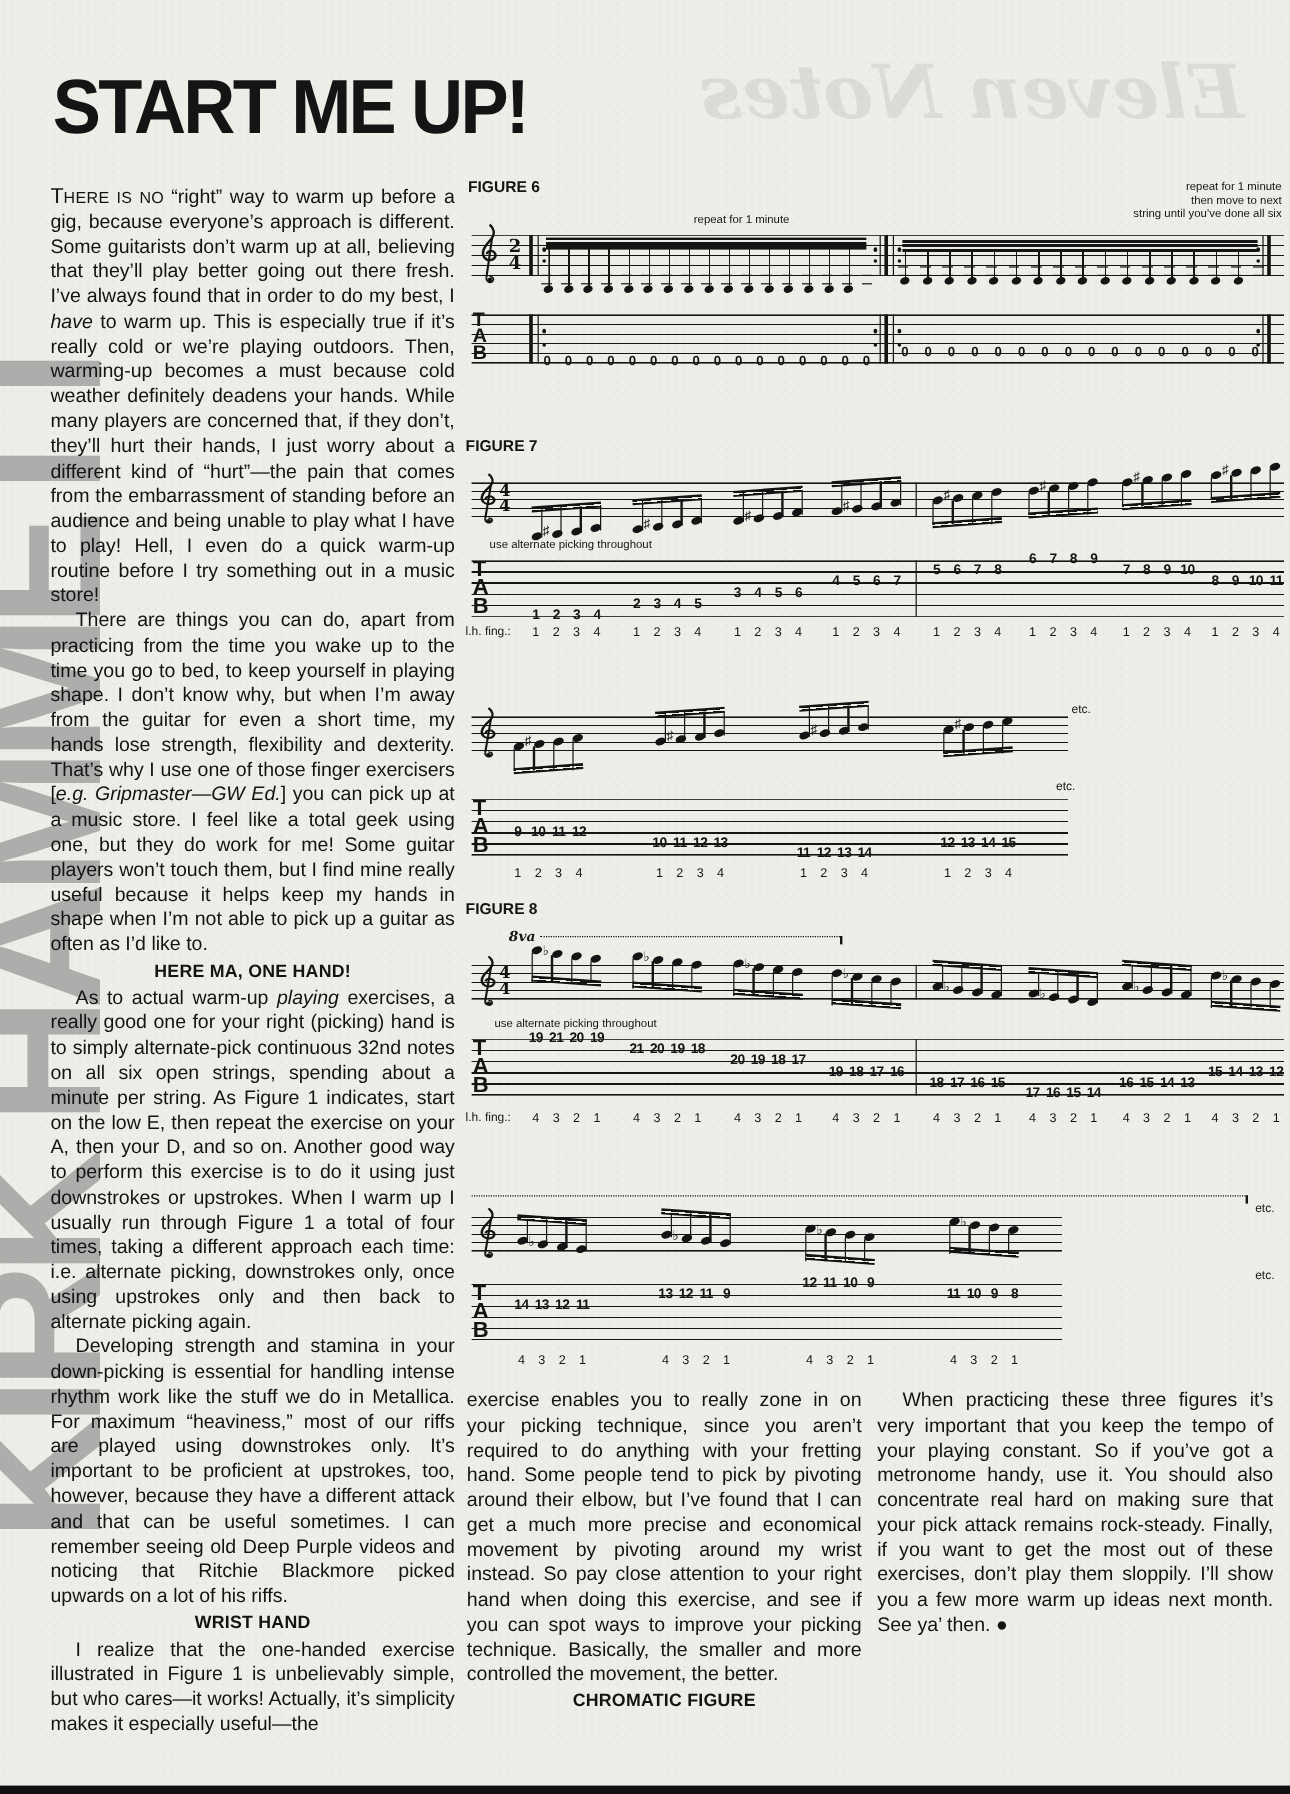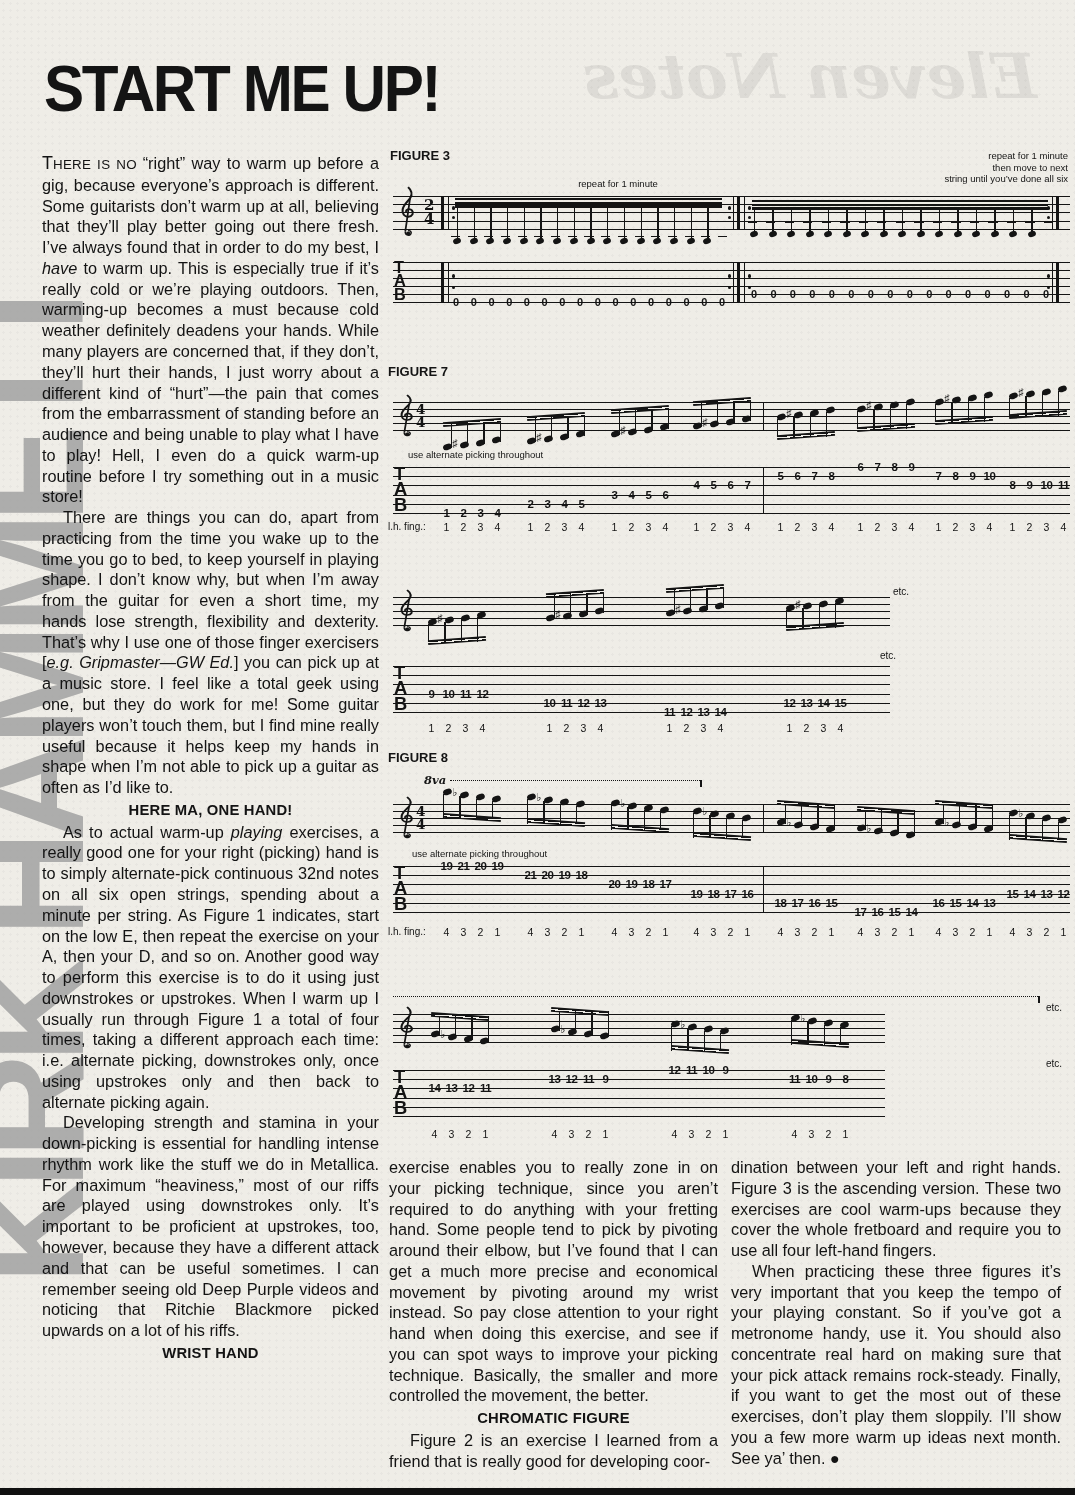--- a/index.html
+++ b/index.html
@@ -38,32 +38,31 @@
   <div class="watermark">KIRK HAMMETT</div>
   <div class="ghost">Eleven Notes</div>
   <h1 class="title">START ME UP!</h1>
   <div class="col" id="col1">
       <p class="noind"><span class="cap">T</span><span class="lead">HERE IS NO </span><span>“right” way to warm up before a gig, because everyone’s approach is different. Some guitarists don’t warm up at all, believing that they’ll play better going out there fresh. I’ve always found that in order to do my best, I </span><span class="it">have</span><span> to warm up. This is especially true if it’s really cold or we’re playing outdoors. Then, warming-up becomes a must because cold weather definitely deadens your hands. While many players are concerned that, if they don’t, they’ll hurt their hands, I just worry about a different kind of “hurt”—the pain that comes from the embarrassment of standing before an audience and being unable to play what I have to play!  Hell, I even do a quick warm-up routine before I try something out in a music store!</span></p>
       <p><span>There are things you can do, apart from practicing from the time you wake up to the time you go to bed, to keep yourself in playing shape. I don’t know why, but when I’m away from the guitar for even a short time, my hands lose strength, flexibility and dexterity. That’s why I use one of those finger exercisers [</span><span class="it">e.g. Gripmaster</span><span>—</span><span class="it">GW Ed.</span><span>] you can pick up at a music store. I feel like a total geek using one, but they do work for me! Some guitar players won’t touch them, but I find mine really useful because it helps keep my hands in shape when I’m not able to pick up a guitar as often as I’d like to.</span></p>
       <div class="xhead">HERE MA, ONE HAND!</div>
       <p><span>As to actual warm-up </span><span class="it">playing</span><span> exercises, a really good one for your right (picking) hand is to simply alternate-pick continuous 32nd notes on all six open strings, spending about a minute per string. As Figure 1 indicates, start on the low E, then repeat the exercise on your A, then your D, and so on. Another good way to perform this exercise is to do it using just downstrokes or upstrokes. When I warm up I usually run through Figure 1 a total of four times, taking a different approach each time: i.e. alternate picking, downstrokes only, once using upstrokes only and then back to alternate picking again.</span></p>
       <p><span>Developing strength and stamina in your down-picking is essential for handling intense rhythm work like the stuff we do in Metallica. For maximum “heaviness,” most of our riffs are played using downstrokes only. It’s important to be proficient at upstrokes, too, however, because they have a different attack and that can be useful sometimes. I can remember seeing old Deep Purple videos and noticing that Ritchie Blackmore picked upwards on a lot of his riffs.</span></p>
       <div class="xhead">WRIST HAND</div>
+      <p><span>I realize that the one-handed exercise illustrated in Figure 1 is unbelievably simple, but who cares—it works! Actually, it’s simplicity makes it especially useful—the</span></p>
     </div>
   <div class="col" id="col2">
       <p class="noind"><span>exercise enables you to really zone in on your picking technique, since you aren’t required to do anything with your fretting hand. Some people tend to pick by pivoting around their elbow, but I’ve found that I can get a much more precise and economical movement by pivoting around my wrist instead. So pay close attention to your right hand when doing this exercise, and see if you can spot ways to improve your picking technique. Basically, the smaller and more controlled the movement, the better.</span></p>
       <div class="xhead">CHROMATIC FIGURE</div>
-      <p><span>Figure 2 is an exercise I learned from a friend that is really good for developing coor-</span></p>
     </div>
   <div class="col" id="col3">
-      <p class="noind"><span>dination between your left and right hands. Figure 3 is the ascending version. These two exercises are cool warm-ups because they cover the whole fretboard and require you to use all four left-hand fingers.</span></p>
       <p><span>When practicing these three figures it’s very important that you keep the tempo of your playing constant. So if you’ve got a metronome handy, use it. You should also concentrate real hard on making sure that your pick attack remains rock-steady. Finally, if you want to get the most out of these exercises, don’t play them sloppily. I’ll show you a few more warm up ideas next month. See ya’ then. ●</span></p>
     </div>
   <div id="figures">
-      <div style="position: absolute; left: 390px; top: 148px; font-size: 13px; font-weight: 800;">FIGURE 3</div>
+      <div style="position: absolute; left: 390px; top: 148px; font-size: 13px; font-weight: 800;">FIGURE 6</div>
       <div style="position: absolute; left: 618px; top: 178px; font-size: 9.5px; transform: translateX(-50%);">repeat for 1 minute</div>
       <div style="position: absolute; left: 866px; top: 150px; font-size: 9.5px; width: 202px; line-height: 11.5px; text-align: right; white-space: pre-line;">repeat for 1 minute
 then move to next
 string until you’ve done all six</div>
       <div style="position: absolute; left: 393px; top: 196px; width: 677px; height: 33.8px; background-image: repeating-linear-gradient(rgb(20, 20, 20) 0px, rgb(20, 20, 20) 1px, transparent 1px, transparent 8.2px);"></div>
       <div style="position: absolute; left: 394px; top: 186px; width: 22px; height: 52px;"><svg width="22" height="52" viewBox="0 0 20 52" preserveAspectRatio="none">
           <path d="M12.8 1.2 C16 4.4 16.8 8.6 14.6 12.2 C12.5 15.6 8.8 18.6 7.9 23.2 C7 27.8 9.7 31 13.1 30.8 C16.7 30.6 18.3 26.8 16.3 24.4 C14.5 22.2 11 23 10.7 25.8" fill="none" stroke="#141414" stroke-width="1.9"></path>
           <path d="M14.6 12.2 C13.4 22 11.8 34 10.3 45.2" fill="none" stroke="#141414" stroke-width="1.6"></path>
           <path d="M10.3 45.2 C9.9 49 13.6 50.4 15.2 48.1 C16.4 46.2 14.8 44.1 12.7 44.8" fill="none" stroke="#141414" stroke-width="1.4"></path>
           <circle cx="12.9" cy="47.4" r="1.9" fill="#141414"></circle>

